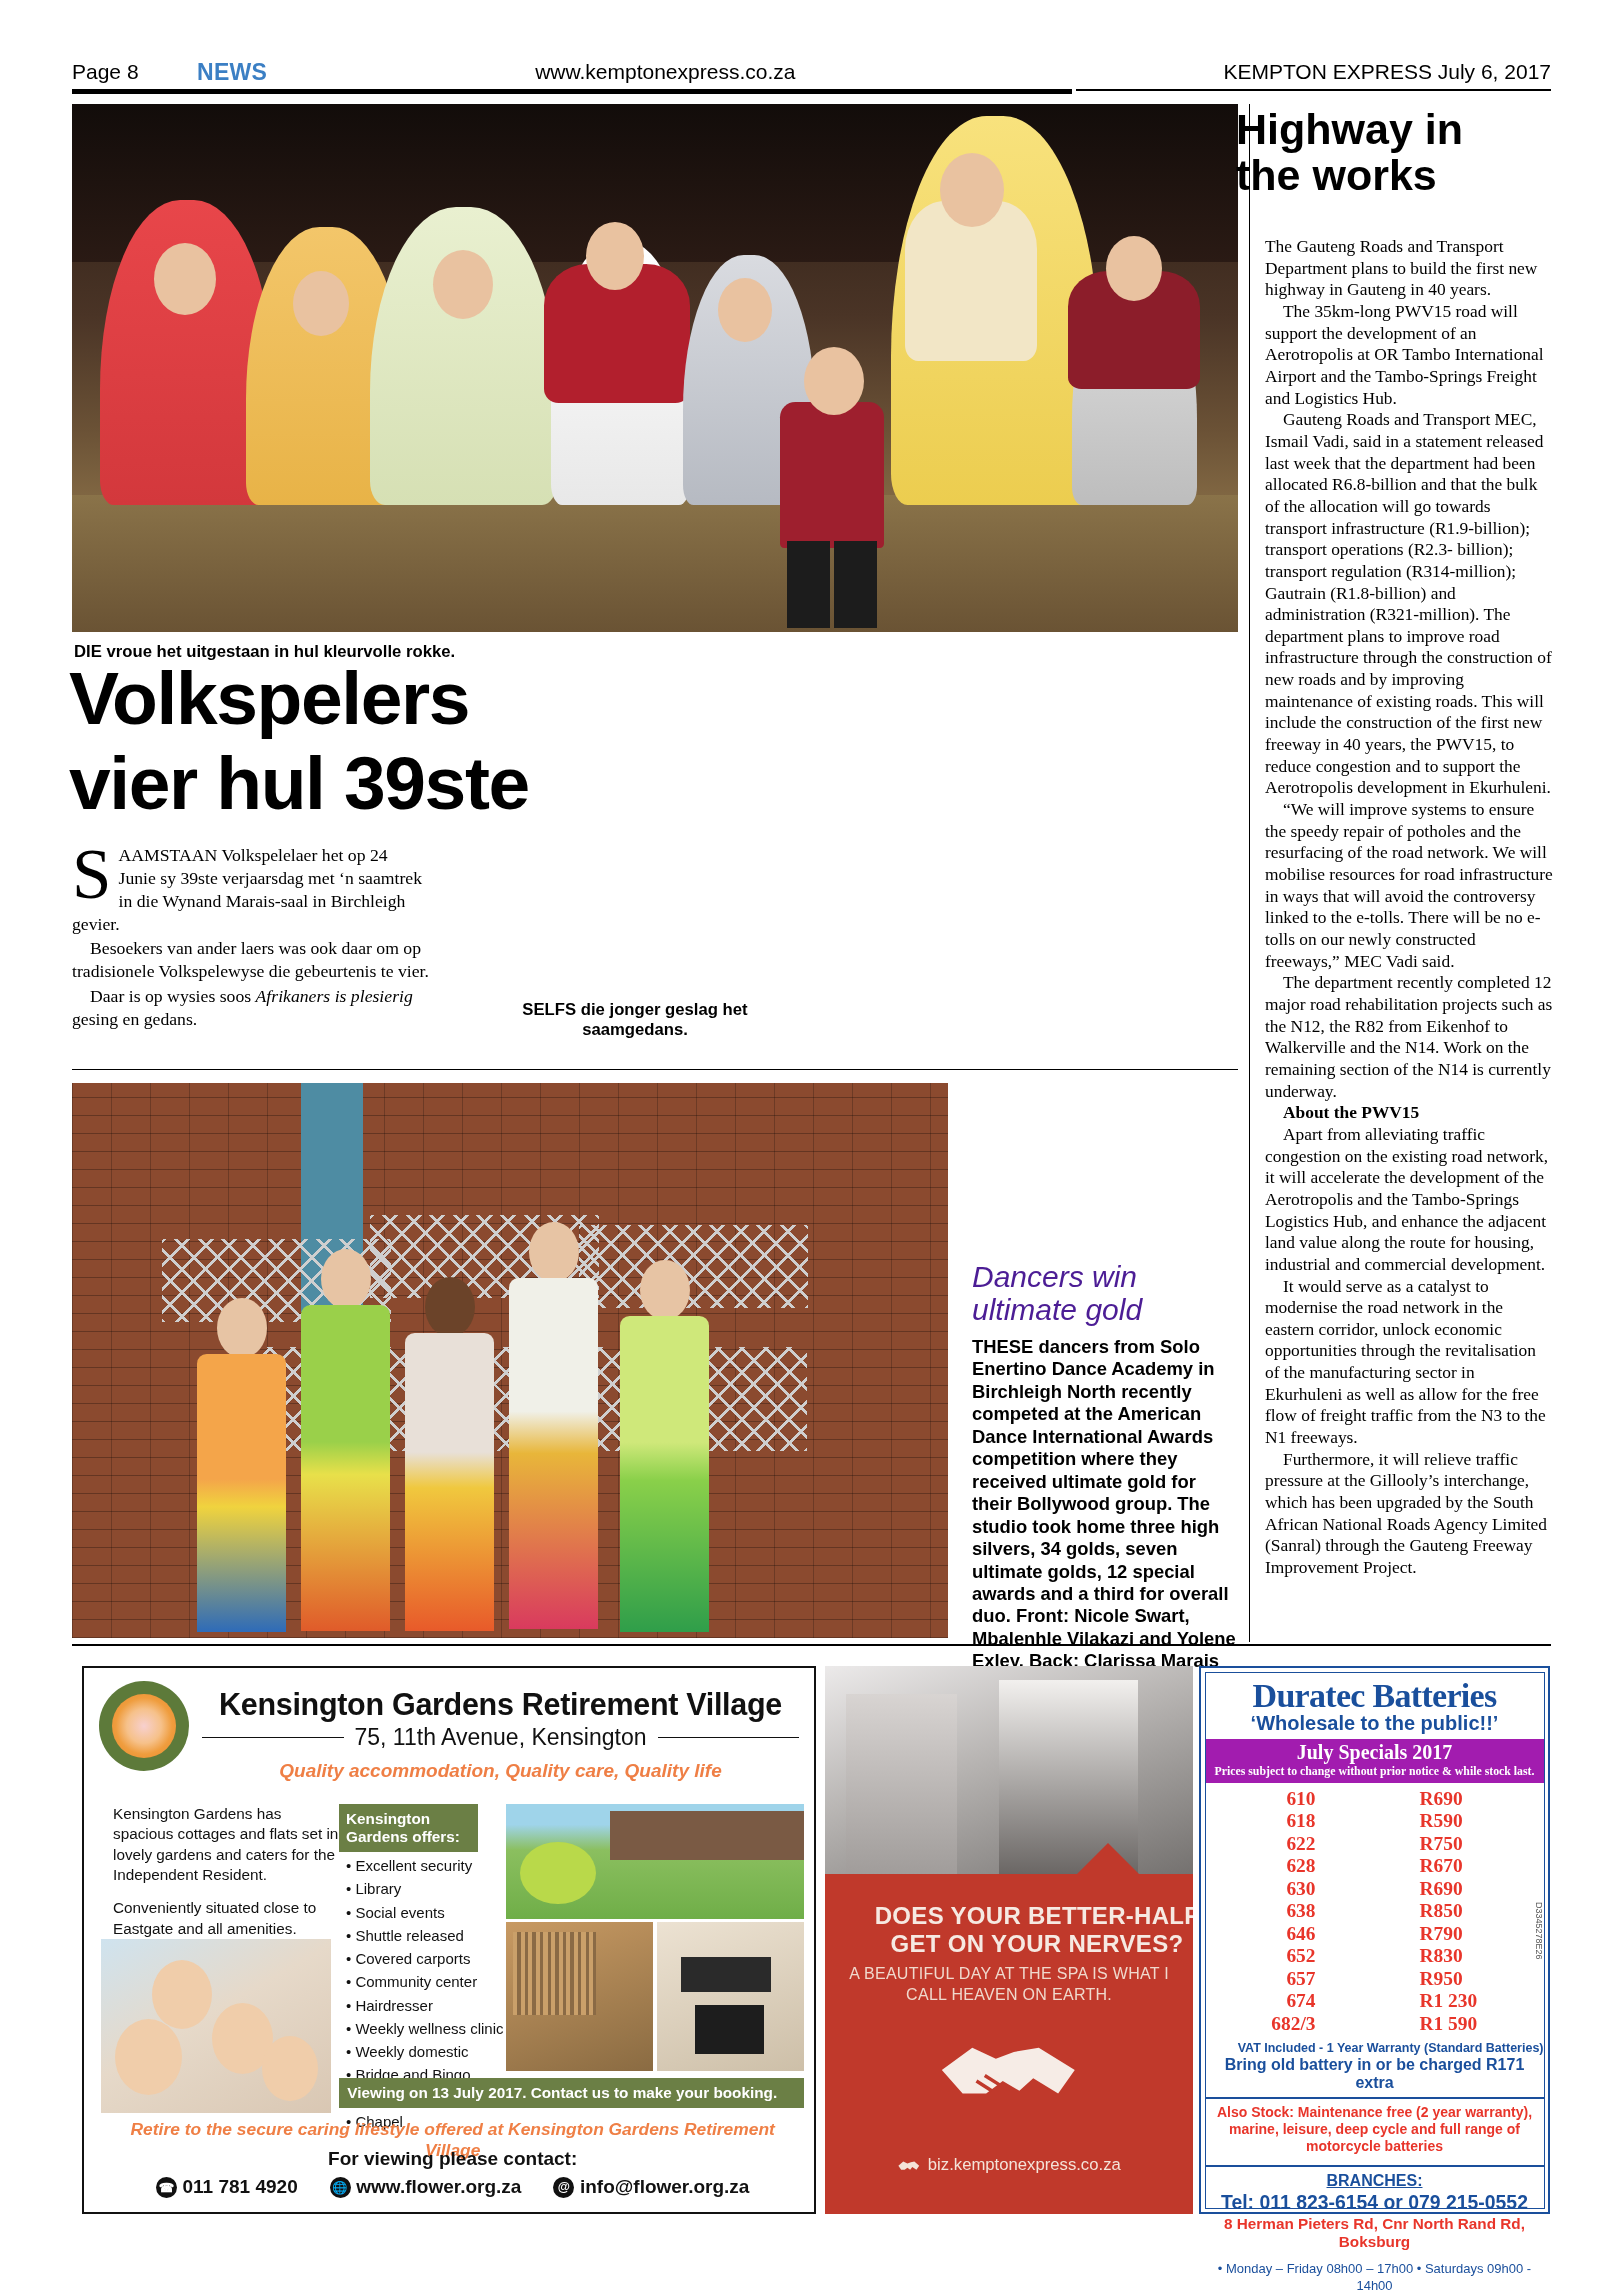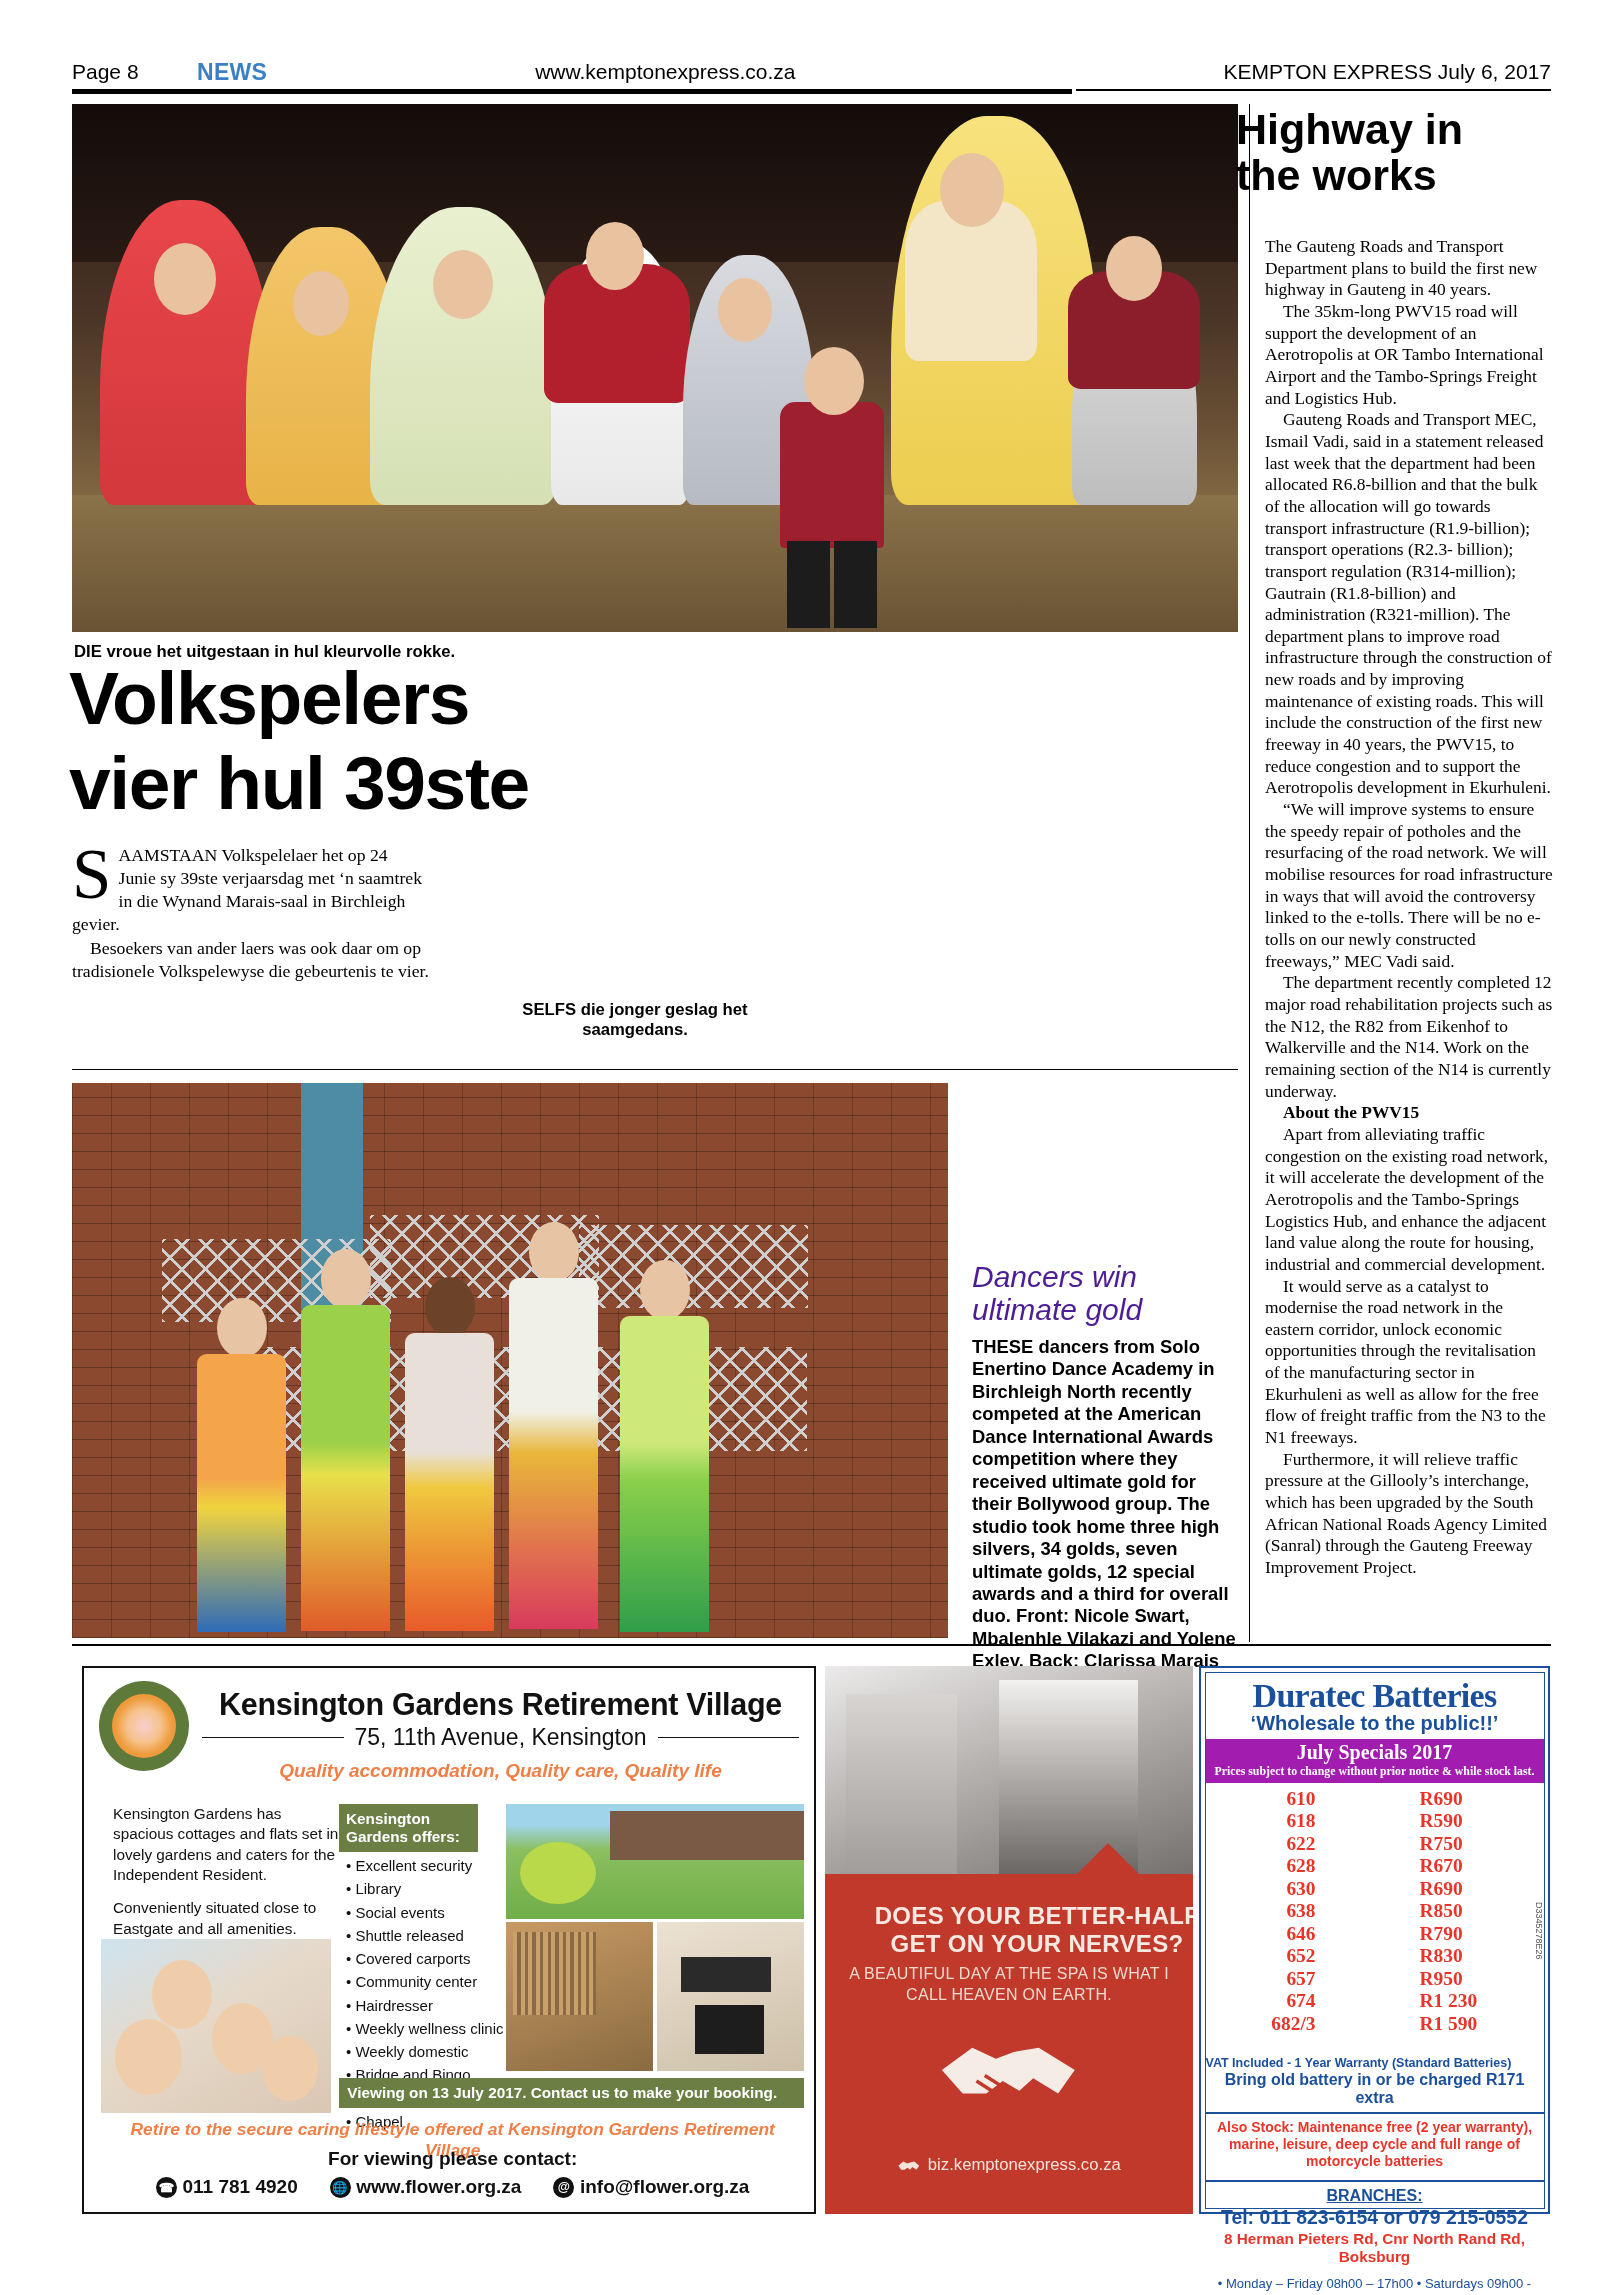--- a/index.html
+++ b/index.html
@@ -207,22 +207,22 @@
   .dt-sub { text-align:center; font-family:"Liberation Sans",sans-serif; font-weight:bold; font-size:20px;
      color:#1a4f9c; margin-top:-2.8px; }
   .dt-band { background:#a21caf; color:#fff; text-align:center; margin-top:4.2px; padding:2.1px 2.8px 4.2px; }
   .dt-band .b1 { font-family:"Liberation Serif",serif; font-weight:bold; font-size:20px; }
   .dt-band .b2 { font-family:"Liberation Serif",serif; font-weight:bold; font-size:11.8px; }
   .dt-prices { margin-top:4.2px; }
   .dt-row { display:flex; justify-content:center; gap:104px;
      font-family:"Liberation Serif",serif; font-weight:bold; font-size:19.4px; color:#e8352a; line-height:1.16;}
   .dt-row .c1 { width:62px; text-align:right;}
   .dt-row .c2 { width:76px; text-align:left;}
-  .dt-note1 { text-align:left; font-family:"Liberation Sans",sans-serif; font-weight:bold; font-size:12.5px;
-     color:#1a4f9c; margin-top:21px; }
+  .dt-note1 { text-align:right; font-family:"Liberation Sans",sans-serif; font-weight:bold; font-size:12.5px;
+     color:#1a4f9c; margin-top:6px; }
   .dt-note2 { text-align:center; font-family:"Liberation Sans",sans-serif; font-weight:bold; font-size:16px;
      color:#1a4f9c; margin-top:0.7px; }
   .dt-sep { height:2.1px; background:#1a4f9c; margin-top:4.9px; }
   .dt-also { text-align:center; font-family:"Liberation Sans",sans-serif; font-weight:bold; font-size:14px;
      color:#e8352a; padding:4.9px 5.6px; line-height:1.22; }
   .dt-branch { text-align:center; font-family:"Liberation Sans",sans-serif; font-weight:bold; font-size:16px;
      color:#1a4f9c; text-decoration:underline; margin-top:4.9px;}
   .dt-tel { text-align:center; font-family:"Liberation Sans",sans-serif; font-weight:bold; font-size:19.4px;
      color:#1a4f9c; margin-top:1.4px;}
   .dt-addr { text-align:center; font-family:"Liberation Sans",sans-serif; font-weight:bold; font-size:15.3px;
@@ -279,20 +279,21 @@
 
 <h1 id="headline-main">
   <span>Volkspelers</span>
   <span class="hl-2">vier hul 39ste</span>
 </h1>
 
 <div id="article-afr">
   <div class="afr-col">
     <p class="noind"><span class="dropcap">S</span><span>AAMSTAAN Volkspelelaer het op 24 Junie sy 39ste verjaarsdag met ‘n saamtrek in die Wynand Marais-saal in Birchleigh gevier.</span></p>
     <p>Besoekers van ander laers was ook daar om op tradisionele Volkspelewyse die gebeurtenis te vier.</p>
+    <p><span>Daar is op wysies soos </span><span class="afr-italic">Afrikaners is plesierig</span><span> gesing en gedans.</span></p>
   </div>
 </div>
 
 <div id="photo-caption-2">SELFS die jonger geslag het saamgedans.</div>
 
 <div id="hr-mid"></div>
 
 <div id="photo-dancers">
   <div class="brick"></div>
   <div class="pillar"></div>

